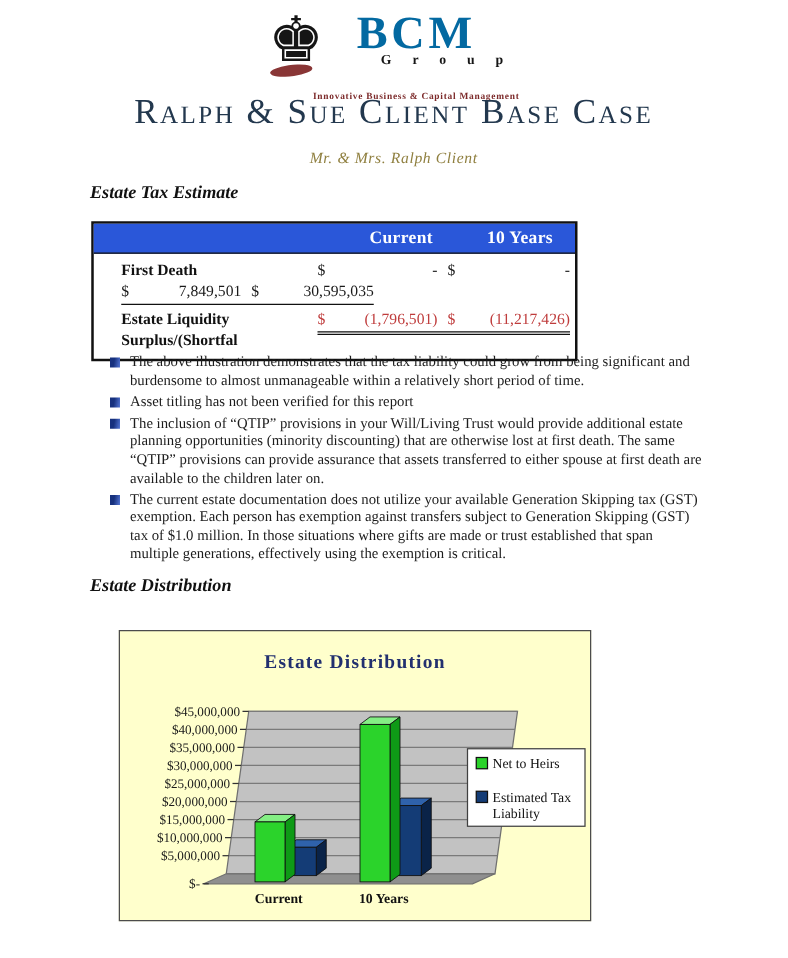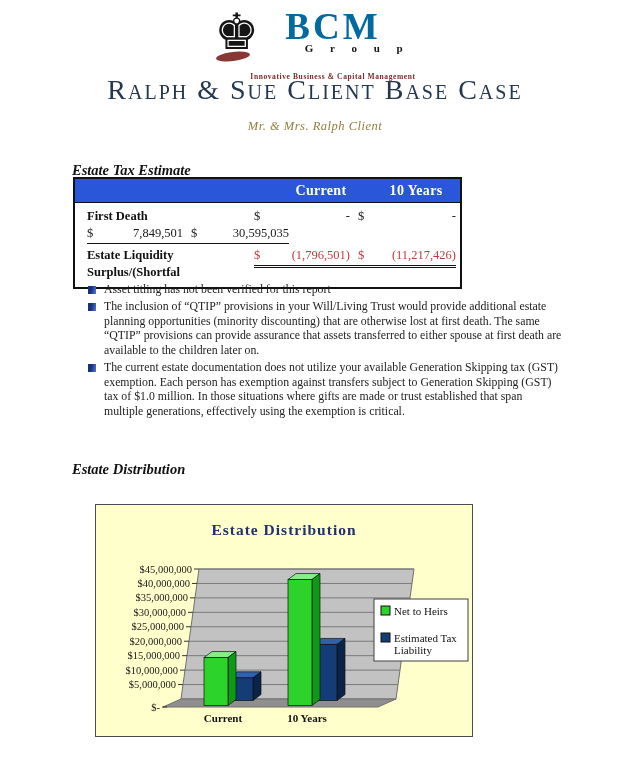--- a/index.html
+++ b/index.html
@@ -22,33 +22,33 @@
     align-self:flex-end;margin:-2px 6px 0 0;}
   .logo-tagline{font-size:7.5px;font-weight:bold;color:#7c2a2a;letter-spacing:.6px;margin-top:18px;white-space:nowrap;}
 
   
   .doc-title{top:74px;left:0;width:630px;text-align:center;color:#23384e;
     font-variant:small-caps;font-size:28px;letter-spacing:2px;font-weight:normal;}
   .doc-subtitle{top:119px;left:0;width:630px;text-align:center;color:#8f7f3f;
     font-style:italic;font-size:12.5px;letter-spacing:.5px;}
 
   .section-heading{font-size:14.5px;font-weight:bold;font-style:italic;color:#111;}
-  .h-tax{top:162px;left:72px;}
+  .h-tax{top:146px;left:72px;}
   .h-dist{top:461px;left:72px;}
 
   
   .etable{top:177px;left:73px;width:385px;border:2px solid #111;background:#fff;}
   .etable-header{background:#2a57d9;color:#fff;display:flex;height:23px;align-items:center;
     border-bottom:1px solid #111;}
   .eh-spacer{width:198px;}
   .eh-col{font-size:14px;font-weight:bold;letter-spacing:.3px;text-align:center;}
   .eh-col.c1{width:96px;}
   .eh-col.gap{width:8px;}
   .eh-col.c2{width:78px;}
-  .etable-body{padding:5px 4px 6px 12px;}
+  .etable-body{padding:5px 4px 6px 22px;}
   .trow{display:flex;align-items:baseline;line-height:17px;font-size:12.5px;}
   .tlabel{width:188px;font-weight:bold;color:#111;}
   .tnums{display:flex;align-items:baseline;}
   .sym{width:14px;}
   .val{width:82px;text-align:right;}
   .gap6{width:8px;}
   .val2{width:84px;text-align:right;}
   .rule-under .tnums{border-bottom:1.5px solid #111;padding-bottom:1px;}
   .total-row{margin-top:3px;}
   .total-row .tnums{border-bottom:3px double #111;padding-bottom:1px;color:#bf3c3c;}
@@ -124,20 +124,24 @@
         <span class="val">(1,796,501)</span>
         <span class="gap6"></span>
         <span class="sym">$</span>
         <span class="val2">(11,217,426)</span>
       </div>
     </div>
   </div>
 </div>
 
 <div class="abs bullets">
+  <div class="bullet-row">
+    <div class="bullet-sq"></div>
+    <div class="bullet-text">The above illustration demonstrates that the tax liability could grow from being significant and burdensome to almost unmanageable within a relatively short period of time.</div>
+  </div>
   <div class="bullet-row">
     <div class="bullet-sq"></div>
     <div class="bullet-text">Asset titling has not been verified for this report</div>
   </div>
   <div class="bullet-row">
     <div class="bullet-sq"></div>
     <div class="bullet-text">The inclusion of “QTIP” provisions in your Will/Living Trust would provide additional estate planning opportunities (minority discounting) that are otherwise lost at first death.  The same “QTIP” provisions can provide assurance that assets transferred to either spouse at first death are available to the children later on.</div>
   </div>
   <div class="bullet-row">
     <div class="bullet-sq"></div>

